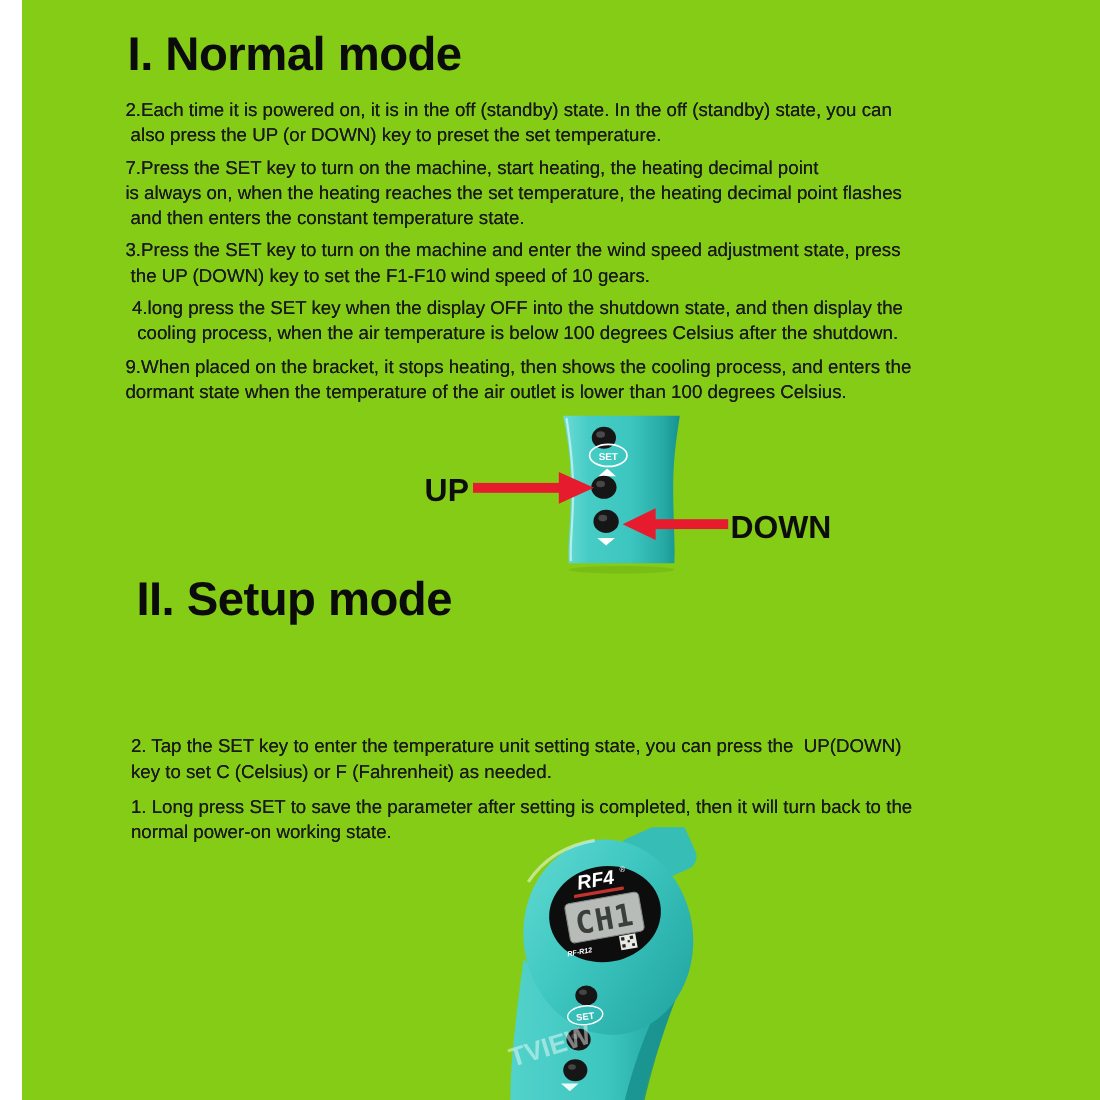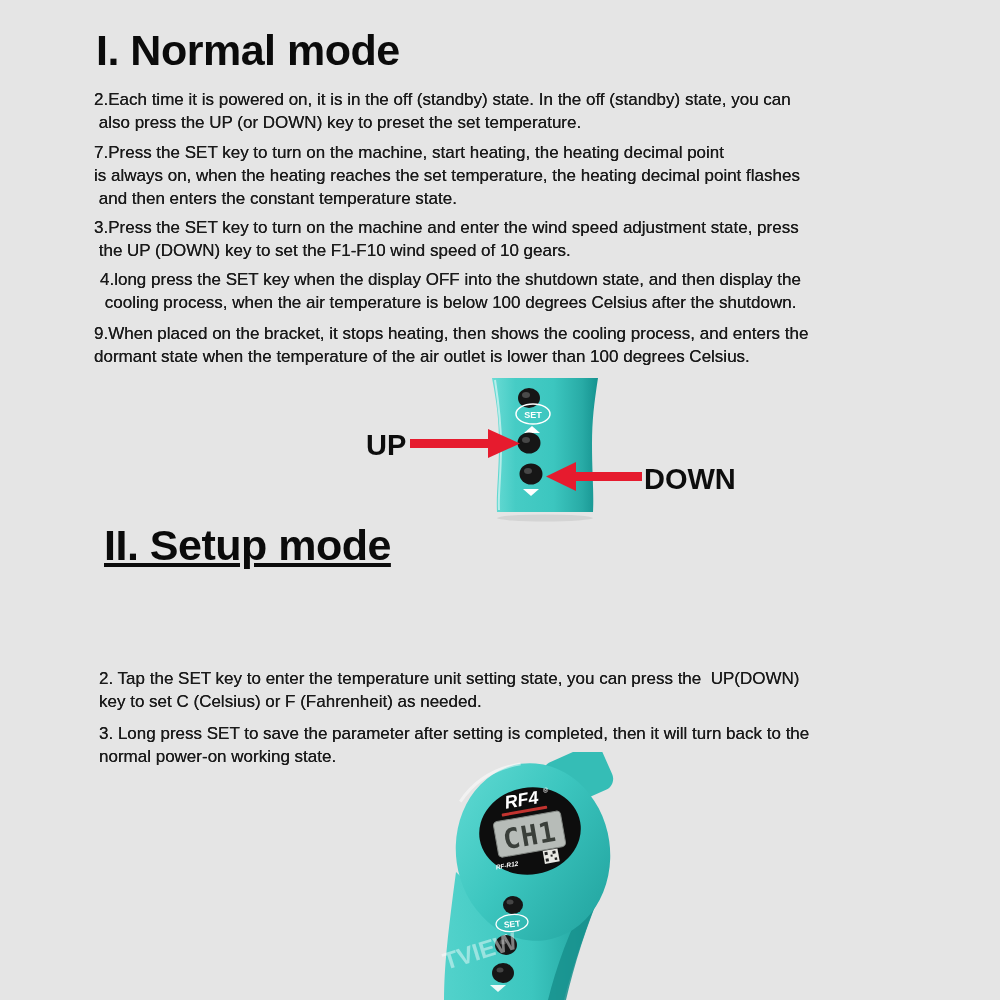--- a/index.html
+++ b/index.html
@@ -3,21 +3,21 @@
 <meta charset="utf-8">
 <style>
   * { margin:0; padding:0; box-sizing:border-box; }
   html,body { width:1000px; height:1000px; }
   body {
     font-family:"Liberation Sans", sans-serif;
     background:#ffffff;
     position:relative;
     overflow:hidden;
   }
-  .page { position:absolute; inset:0; background:#e5e5e5; }
+  .page { position:absolute; inset:0; background:#84cc16;margin-left:20px; }
   .h-title {
     position:absolute;
     font-weight:900;
     font-size:43px;
     color:#0b0b0b;
     letter-spacing:-0.5px;
     white-space:pre;
   }
   .para {
     position:absolute;
@@ -98,25 +98,25 @@
       </g>
 
       <text x="304" y="117" class="btn-label">DOWN</text>
       <g>
         <rect x="234" y="100" width="68" height="9" fill="#e61b2e"></rect>
         <polygon points="206,104.5 236,90 236,119" fill="#e61b2e"></polygon>
       </g>
     </svg>
   </div>
 
-  <h1 class="h-title" style="left:104px; top:521px;text-decoration:underline;">II. Setup mode</h1>
+  <h1 class="h-title" style="left:104px; top:521px;">II. Setup mode</h1>
 
   <p class="para" style="left:99px; top:667px;">2. Tap the SET key to enter the temperature unit setting state, you can press the  UP(DOWN)
 key to set C (Celsius) or F (Fahrenheit) as needed.</p>
-  <p class="para" style="left:99px; top:722px;">3. Long press SET to save the parameter after setting is completed, then it will turn back to the
+  <p class="para" style="left:99px; top:722px;">1. Long press SET to save the parameter after setting is completed, then it will turn back to the
 normal power-on working state.</p>
 
   <div class="fig" style="left:398px; top:752px; width:304px; height:248px;">
     <svg width="304" height="248" viewBox="0 0 304 248">
       <defs>
         <linearGradient id="gHead" x1="0" y1="0" x2="1" y2="1">
           <stop offset="0" stop-color="#62dbd4"></stop>
           <stop offset="0.45" stop-color="#3cc6bf"></stop>
           <stop offset="1" stop-color="#1fa09c"></stop>
         </linearGradient>

